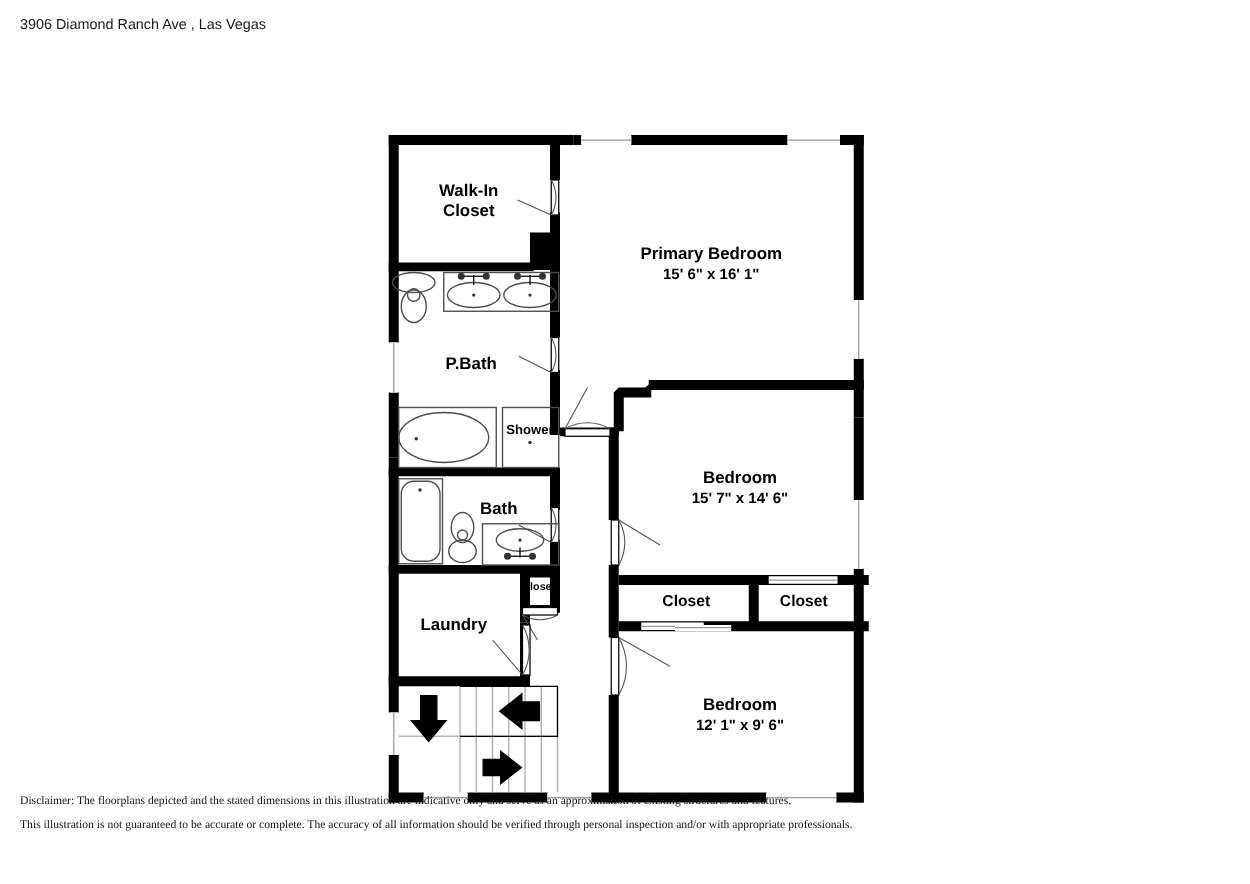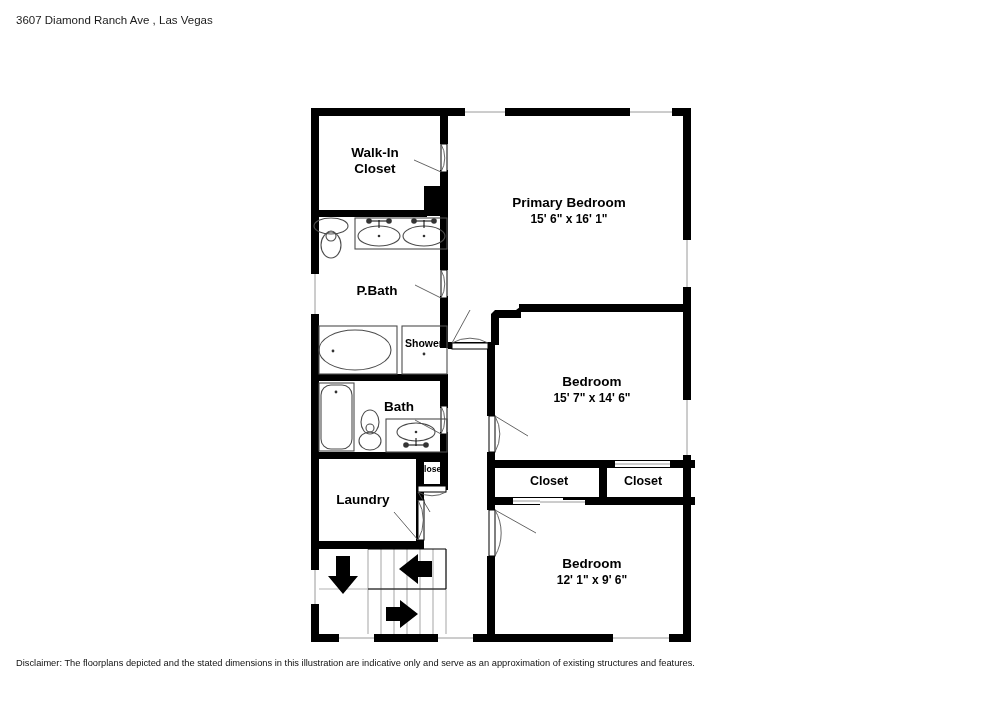--- a/index.html
+++ b/index.html
@@ -35,22 +35,23 @@
     left: 0;
     top: 0;
     width: 1000px;
     height: 707px;
     border-radius: 21px;
   }
 
   #disclaimer {
     position: absolute;
     left: 16px;
-    top: 654px;
+    top: 632px;
     width: 950px;
+    font-family: Liberation Serif, serif;
   }
   #disclaimer .disc-line {
     font-size: 9.3px;
     line-height: 19px;
     color: #111111;
     white-space: nowrap;
   }
 
   svg { display: block; }
 
@@ -73,21 +74,21 @@
   text.rm.big   { font-size: 13.5px; }
   text.rm.dim   { font-size: 12px; }
   text.rm.med   { font-size: 12.5px; }
   text.rm.small { font-size: 10.5px; }
   text.rm.tiny  { font-size: 8.6px; }
 </style>
 </head>
 <body>
 
 <div id="header">
-  <div class="addr-line">3607 Diamond Ranch Ave , Las Vegas</div>
+  <div class="addr-line">3906 Diamond Ranch Ave , Las Vegas</div>
 </div>
 
 <div id="plan-wrap">
 <svg width="1000" height="707" viewBox="0 0 1000 707" xmlns="http://www.w3.org/2000/svg">
 
   <g>
 
     <rect class="wall" x="311" y="108" width="148" height="8"></rect>
 
     <rect class="wall" x="459" y="108" width="6" height="8"></rect>
@@ -371,13 +372,14 @@
 
     <text class="rm big" x="592" y="568">Bedroom</text>
     <text class="rm dim" x="592" y="584">12' 1" x 9' 6"</text>
   </g>
 
 </svg>
 </div>
 
 <div id="disclaimer">
   <div class="disc-line">Disclaimer: The floorplans depicted and the stated dimensions in this illustration are indicative only and serve as an approximation of existing structures and features.</div>
+  <div class="disc-line">This illustration is not guaranteed to be accurate or complete. The accuracy of all information should be verified through personal inspection and/or with appropriate professionals.</div>
 </div>
 
 </body></html>

